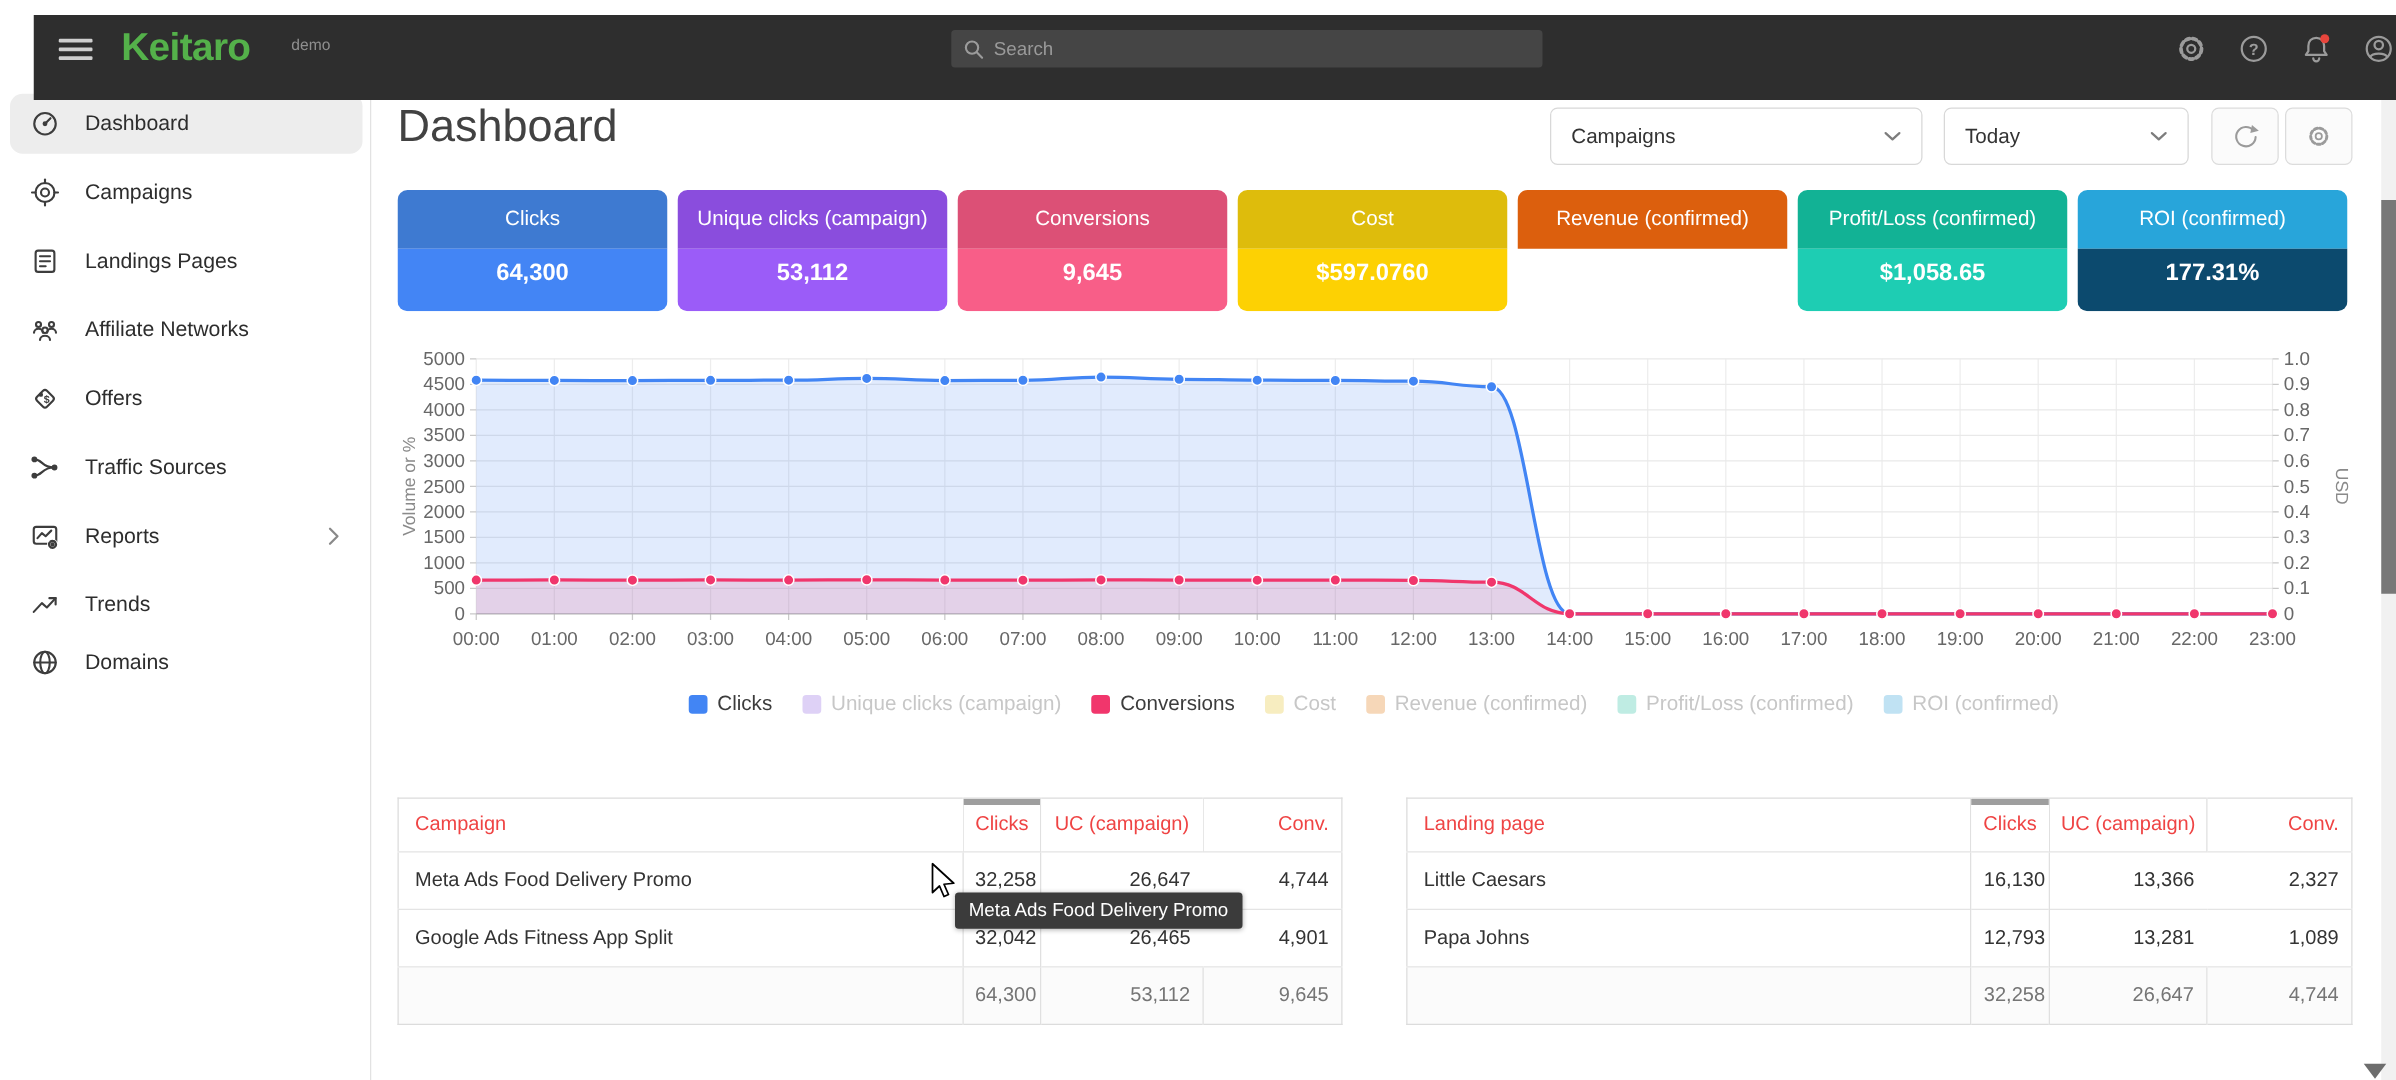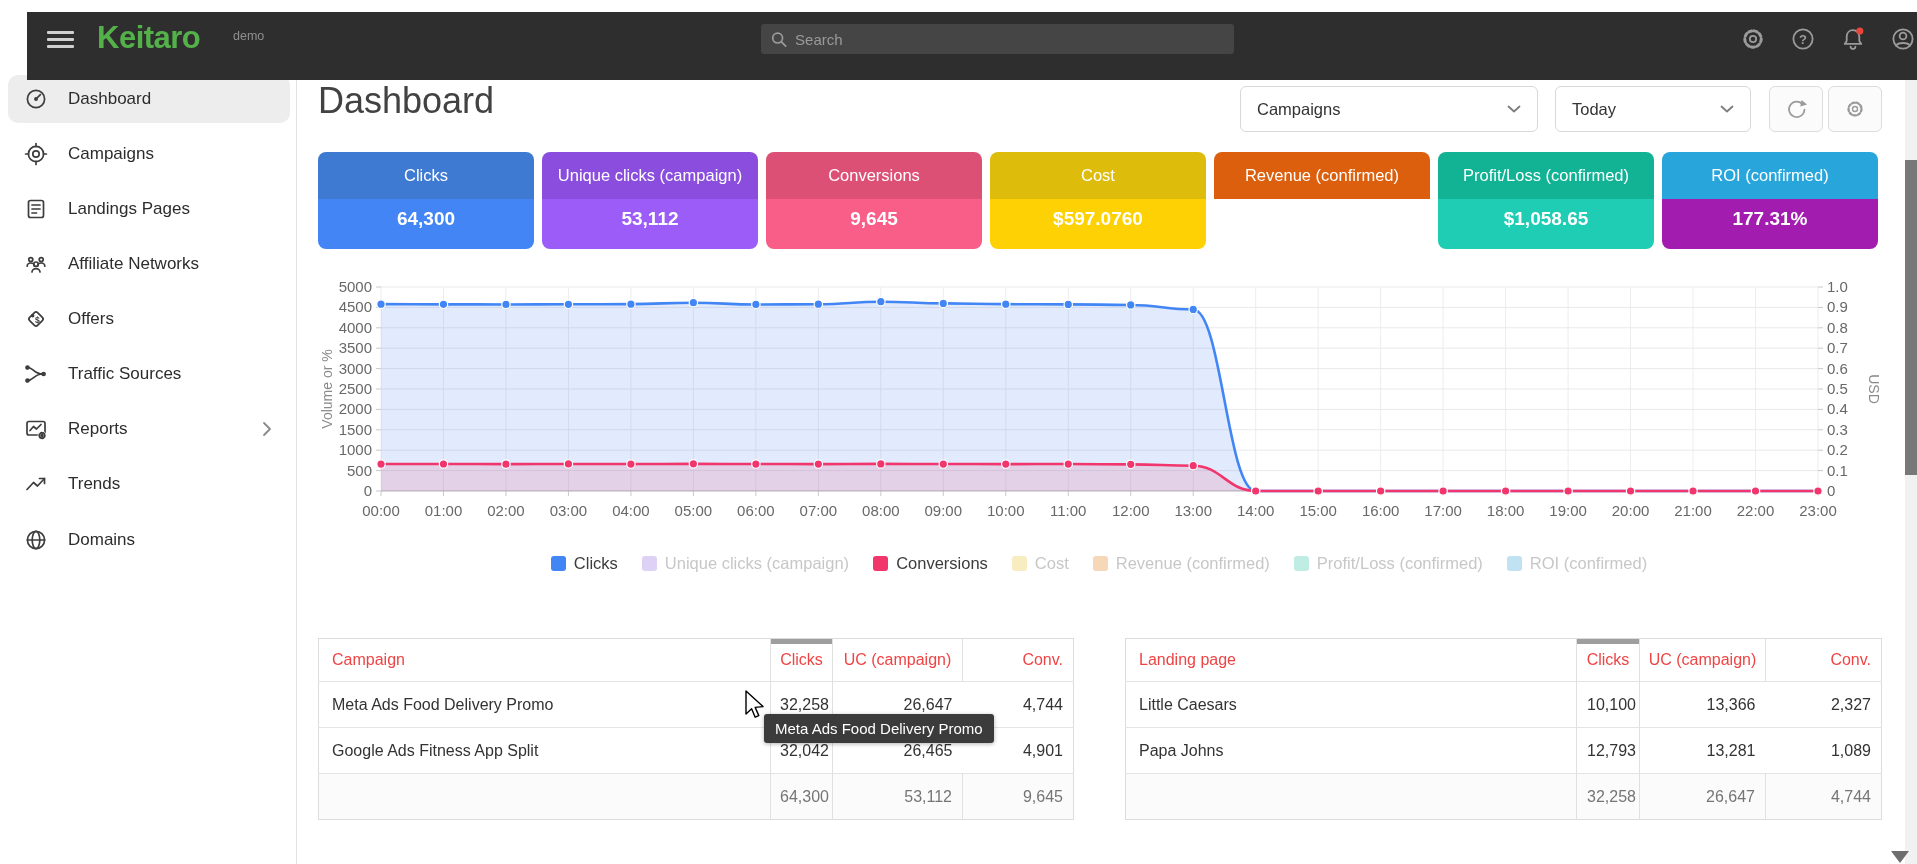--- a/index.html
+++ b/index.html
@@ -210,21 +210,21 @@
     </div>
 
     <div class="side-item" style="top:406px">
       <svg class="sicon oline" viewBox="0 0 24 24">
         <polyline points="3,17.5 9.5,10.5 13.5,14 20.5,6.5"></polyline>
         <polyline points="15.5,6.5 20.5,6.5 20.5,11.5"></polyline>
       </svg>
       <span class="slabel">Trends</span>
     </div>
 
-    <div class="side-item" style="top:462px">
+    <div class="side-item" style="top:452px">
       <svg class="sicon oline" viewBox="0 0 24 24">
         <circle cx="12" cy="12" r="8.6"></circle>
         <ellipse cx="12" cy="12" rx="3.8" ry="8.6"></ellipse>
         <line x1="3.4" y1="12" x2="20.6" y2="12"></line>
       </svg>
       <span class="slabel">Domains</span>
     </div>
   </div>
 
   <div id="page-title" class="abs">Dashboard</div>
@@ -273,21 +273,21 @@
     </div>
     <div class="card">
       <div class="card-top" style="background: rgb(220, 95, 13);">Revenue (confirmed)</div>
     </div>
     <div class="card">
       <div class="card-top" style="background: rgb(18, 178, 149);">Profit/Loss (confirmed)</div>
       <div class="card-val" style="background: rgb(30, 205, 179);">$1,058.65</div>
     </div>
     <div class="card">
       <div class="card-top" style="background: rgb(40, 165, 218);">ROI (confirmed)</div>
-      <div class="card-val" style="background: #a21caf; text-align: center;">177.31%</div>
+      <div class="card-val" style="background: #0c4a6e; text-align: center;">177.31%</div>
     </div>
   </div>
 
   <div id="chart-wrap" class="abs">
     <svg id="chart-svg" width="1562" height="262" viewBox="0 0 1562 262">
         <line x1="63" y1="19" x2="63" y2="223" stroke="#ededed"></line>
         <line x1="63" y1="223" x2="63" y2="228" stroke="#c9c9c9"></line>
         <text x="63" y="248" text-anchor="middle" class="tick">00:00</text>
         <line x1="125.47826086956522" y1="19" x2="125.47826086956522" y2="223" stroke="#ededed"></line>
         <line x1="125.47826086956522" y1="223" x2="125.47826086956522" y2="228" stroke="#c9c9c9"></line>
@@ -551,21 +551,21 @@
       <td class="name">Landing page</td>
       <td class="clicks-col">
         <div class="sort-bar"></div>
         <span>Clicks</span>
       </td>
       <td class="uc-col num">UC (campaign)</td>
       <td class="conv-col num">Conv.</td>
     </tr>
     <tr>
       <td class="name">Little Caesars</td>
-      <td class="clicks-col">10,100</td>
+      <td class="clicks-col">16,130</td>
       <td class="num">13,366</td>
       <td class="num">2,327</td>
     </tr>
     <tr>
       <td class="name">Papa Johns</td>
       <td class="clicks-col">12,793</td>
       <td class="num">13,281</td>
       <td class="num">1,089</td>
     </tr>
     <tr class="total">

